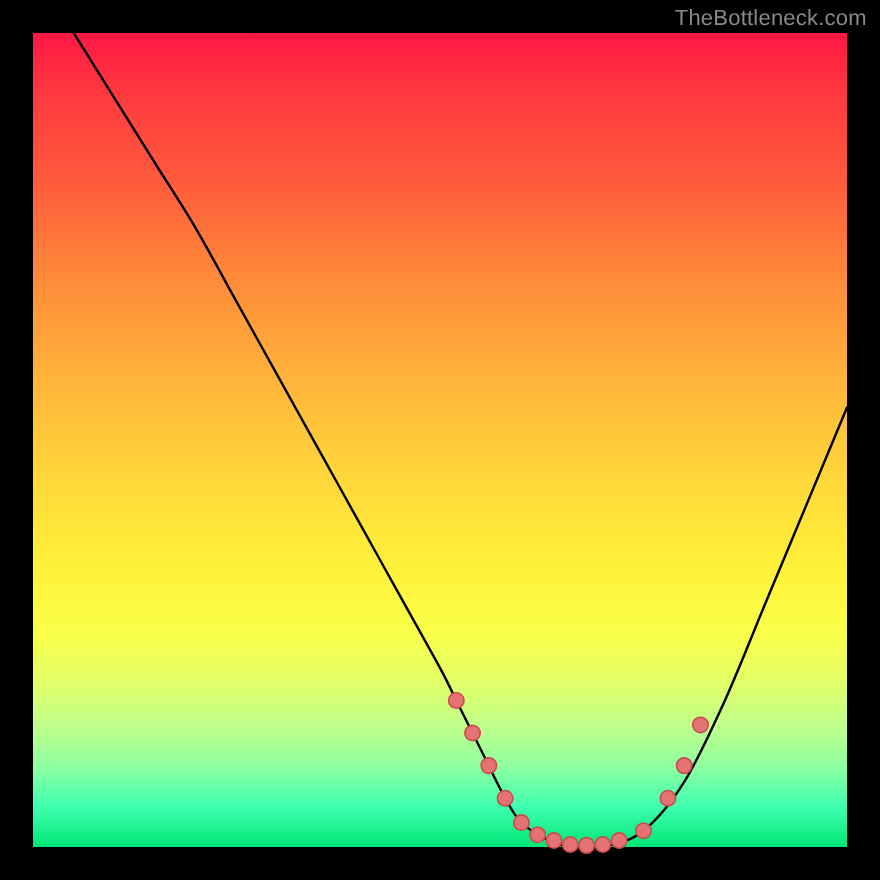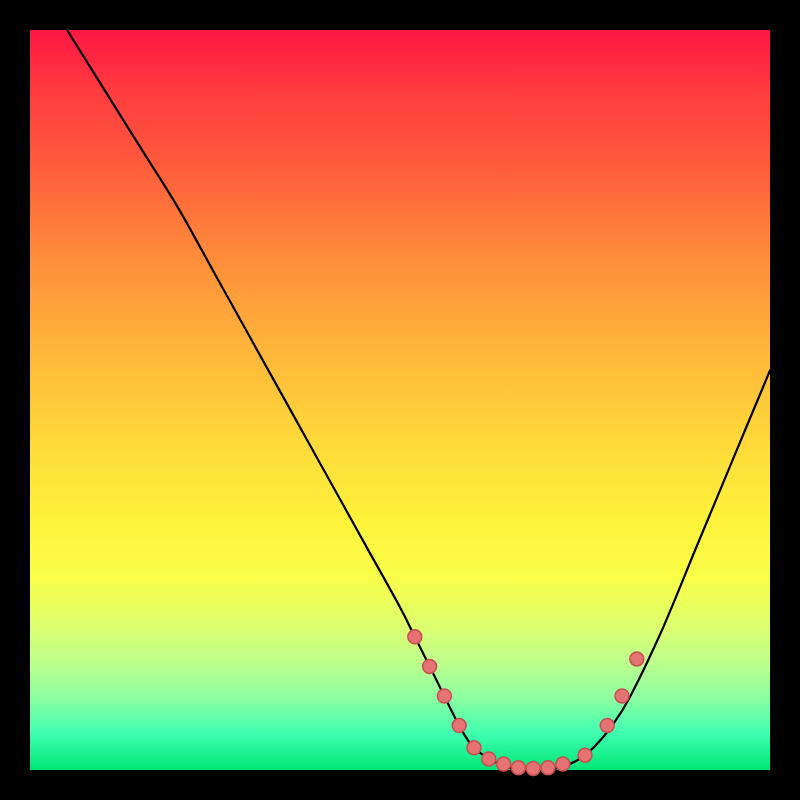--- a/index.html
+++ b/index.html
@@ -92,14 +92,15 @@
           <circle cx="518.0" cy="737.8" r="7" class="dot"></circle>
           <circle cx="532.8" cy="734.1" r="7" class="dot"></circle>
           <circle cx="555.0" cy="725.2" r="7" class="dot"></circle>
           <circle cx="577.2" cy="695.6" r="7" class="dot"></circle>
           <circle cx="592.0" cy="666.0" r="7" class="dot"></circle>
           <circle cx="606.8" cy="629.0" r="7" class="dot"></circle>
         </g>
     </svg>
   </div>
 
+  <div class="watermark">TheBottleneck.com</div>
 
 </div>
 
 </body></html>

